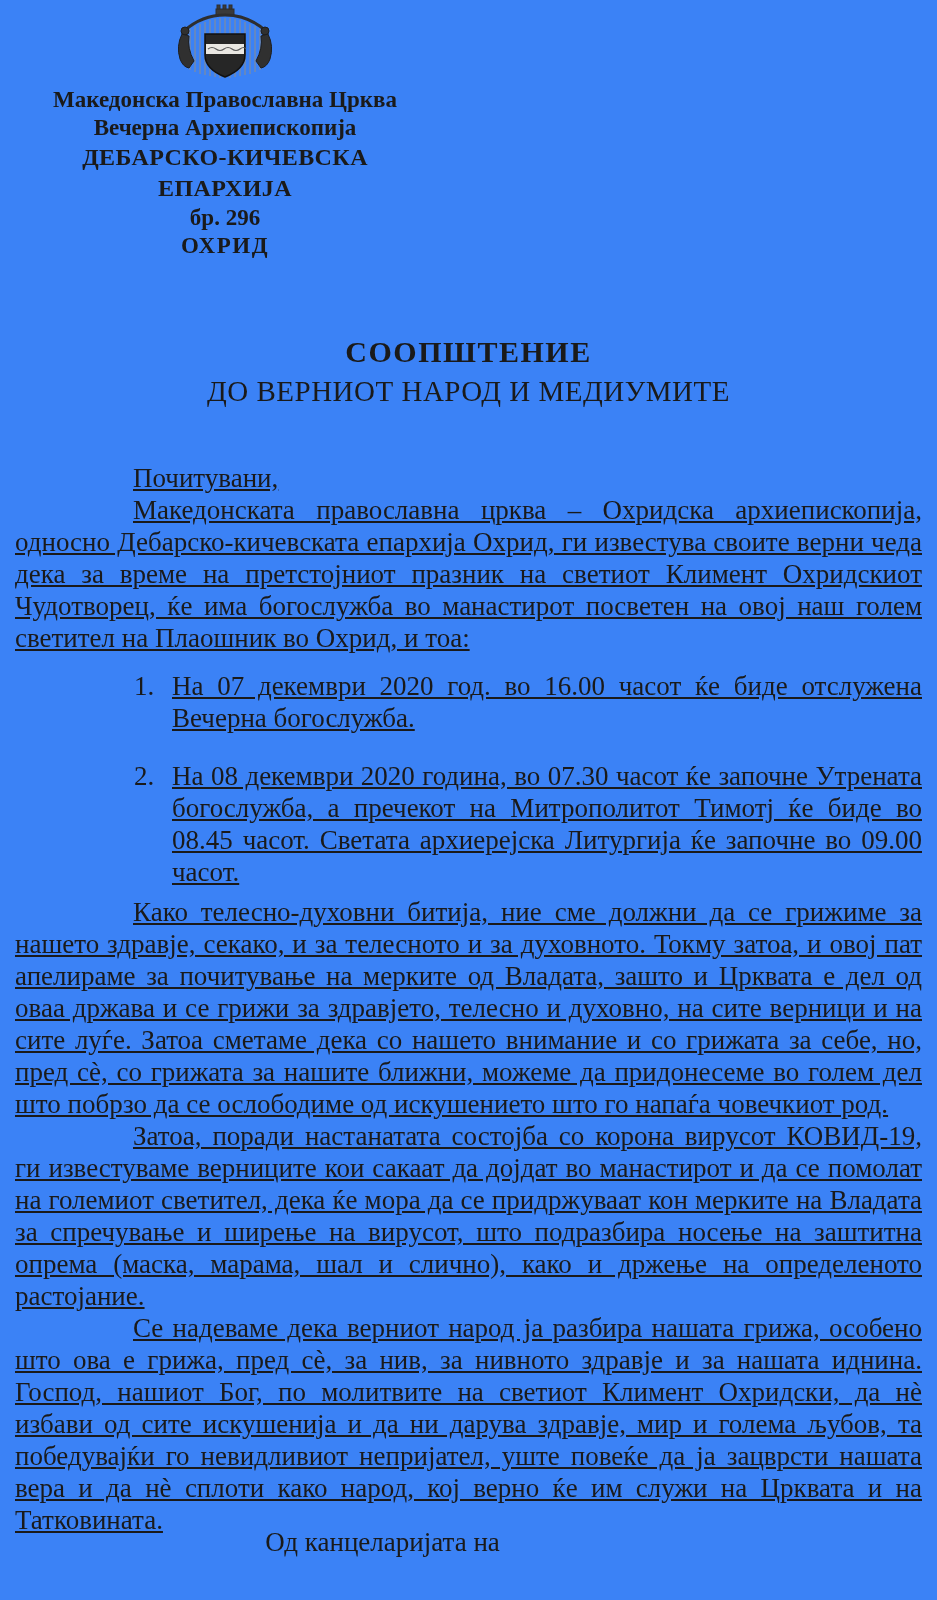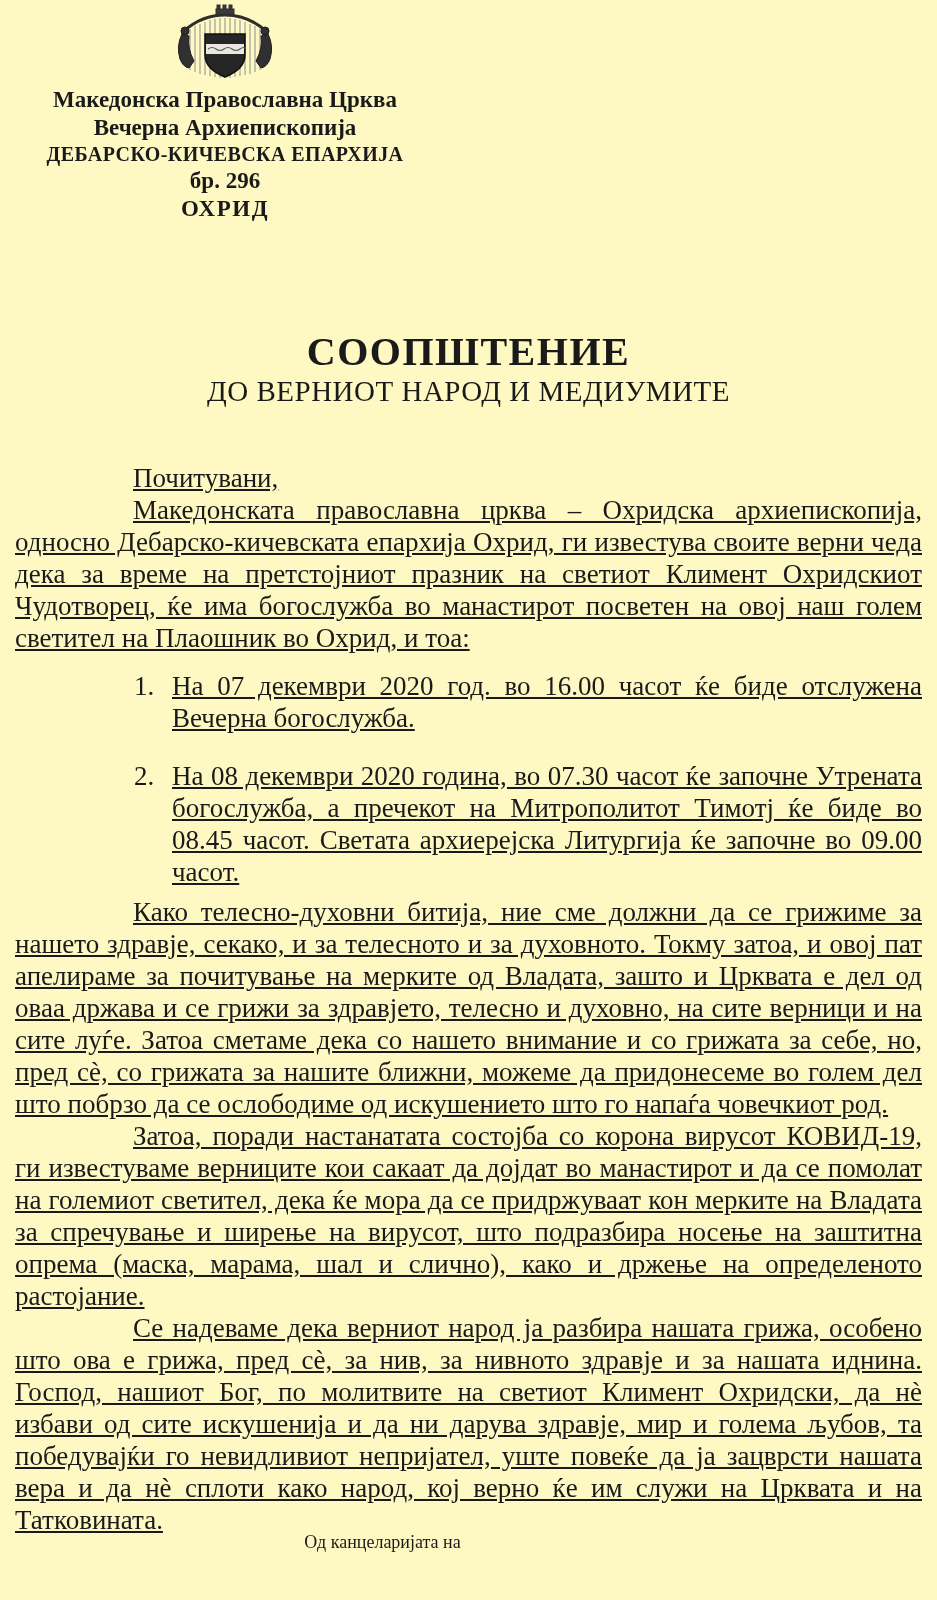--- a/index.html
+++ b/index.html
@@ -1,49 +1,49 @@
 <!DOCTYPE html>
 <html lang="mk"><head>
 <meta charset="utf-8">
 <style>
   html, body { margin: 0; padding: 0; }
   .page {
     position: relative;
     width: 937px;
     height: 1600px;
-    background: #fef9c3;
+    background: #3b82f6;
     color: #1a1a1a;
     font-family: "Liberation Serif", serif;
     overflow: hidden;
   }
 
   
   .letterhead {
     position: absolute;
     top: 4px;
     left: 15px;
     width: 420px;
     text-align: center;
     font-weight: bold;
   }
   .emblem { display: block; margin: 0 auto 4px auto; }
   .lh-line  { font-size: 23px; line-height: 28px; }
-  .lh-eparchy { font-size: 20px; line-height: 25px; letter-spacing: 0.4px; }
+  .lh-eparchy { font-size: 24px; line-height: 31px; letter-spacing: 0.4px; }
   .lh-city { letter-spacing: 1.5px; }
 
   
   .title-block {
     position: absolute;
     top: 329px;
     left: 0;
     width: 937px;
     text-align: center;
   }
   .title-main {
-    font-size: 40px;
+    font-size: 30px;
     font-weight: bold;
     letter-spacing: 1.5px;
     line-height: 46px;
   }
   .title-sub {
     font-size: 29px;
     line-height: 32px;
     letter-spacing: 0.5px;
   }
 
@@ -76,21 +76,21 @@
   .para-covid { margin-top: 0; }
   .para-hope  { }
 
   
   .office-footer {
     position: absolute;
     top: 1526px;
     left: 0;
     width: 765px;
     text-align: center;
-    font-size: 18px;
+    font-size: 27px;
     line-height: 33px;
   }
 </style>
 </head>
 <body>
 
 <div class="page">
 
   <div class="letterhead">
     <span>

